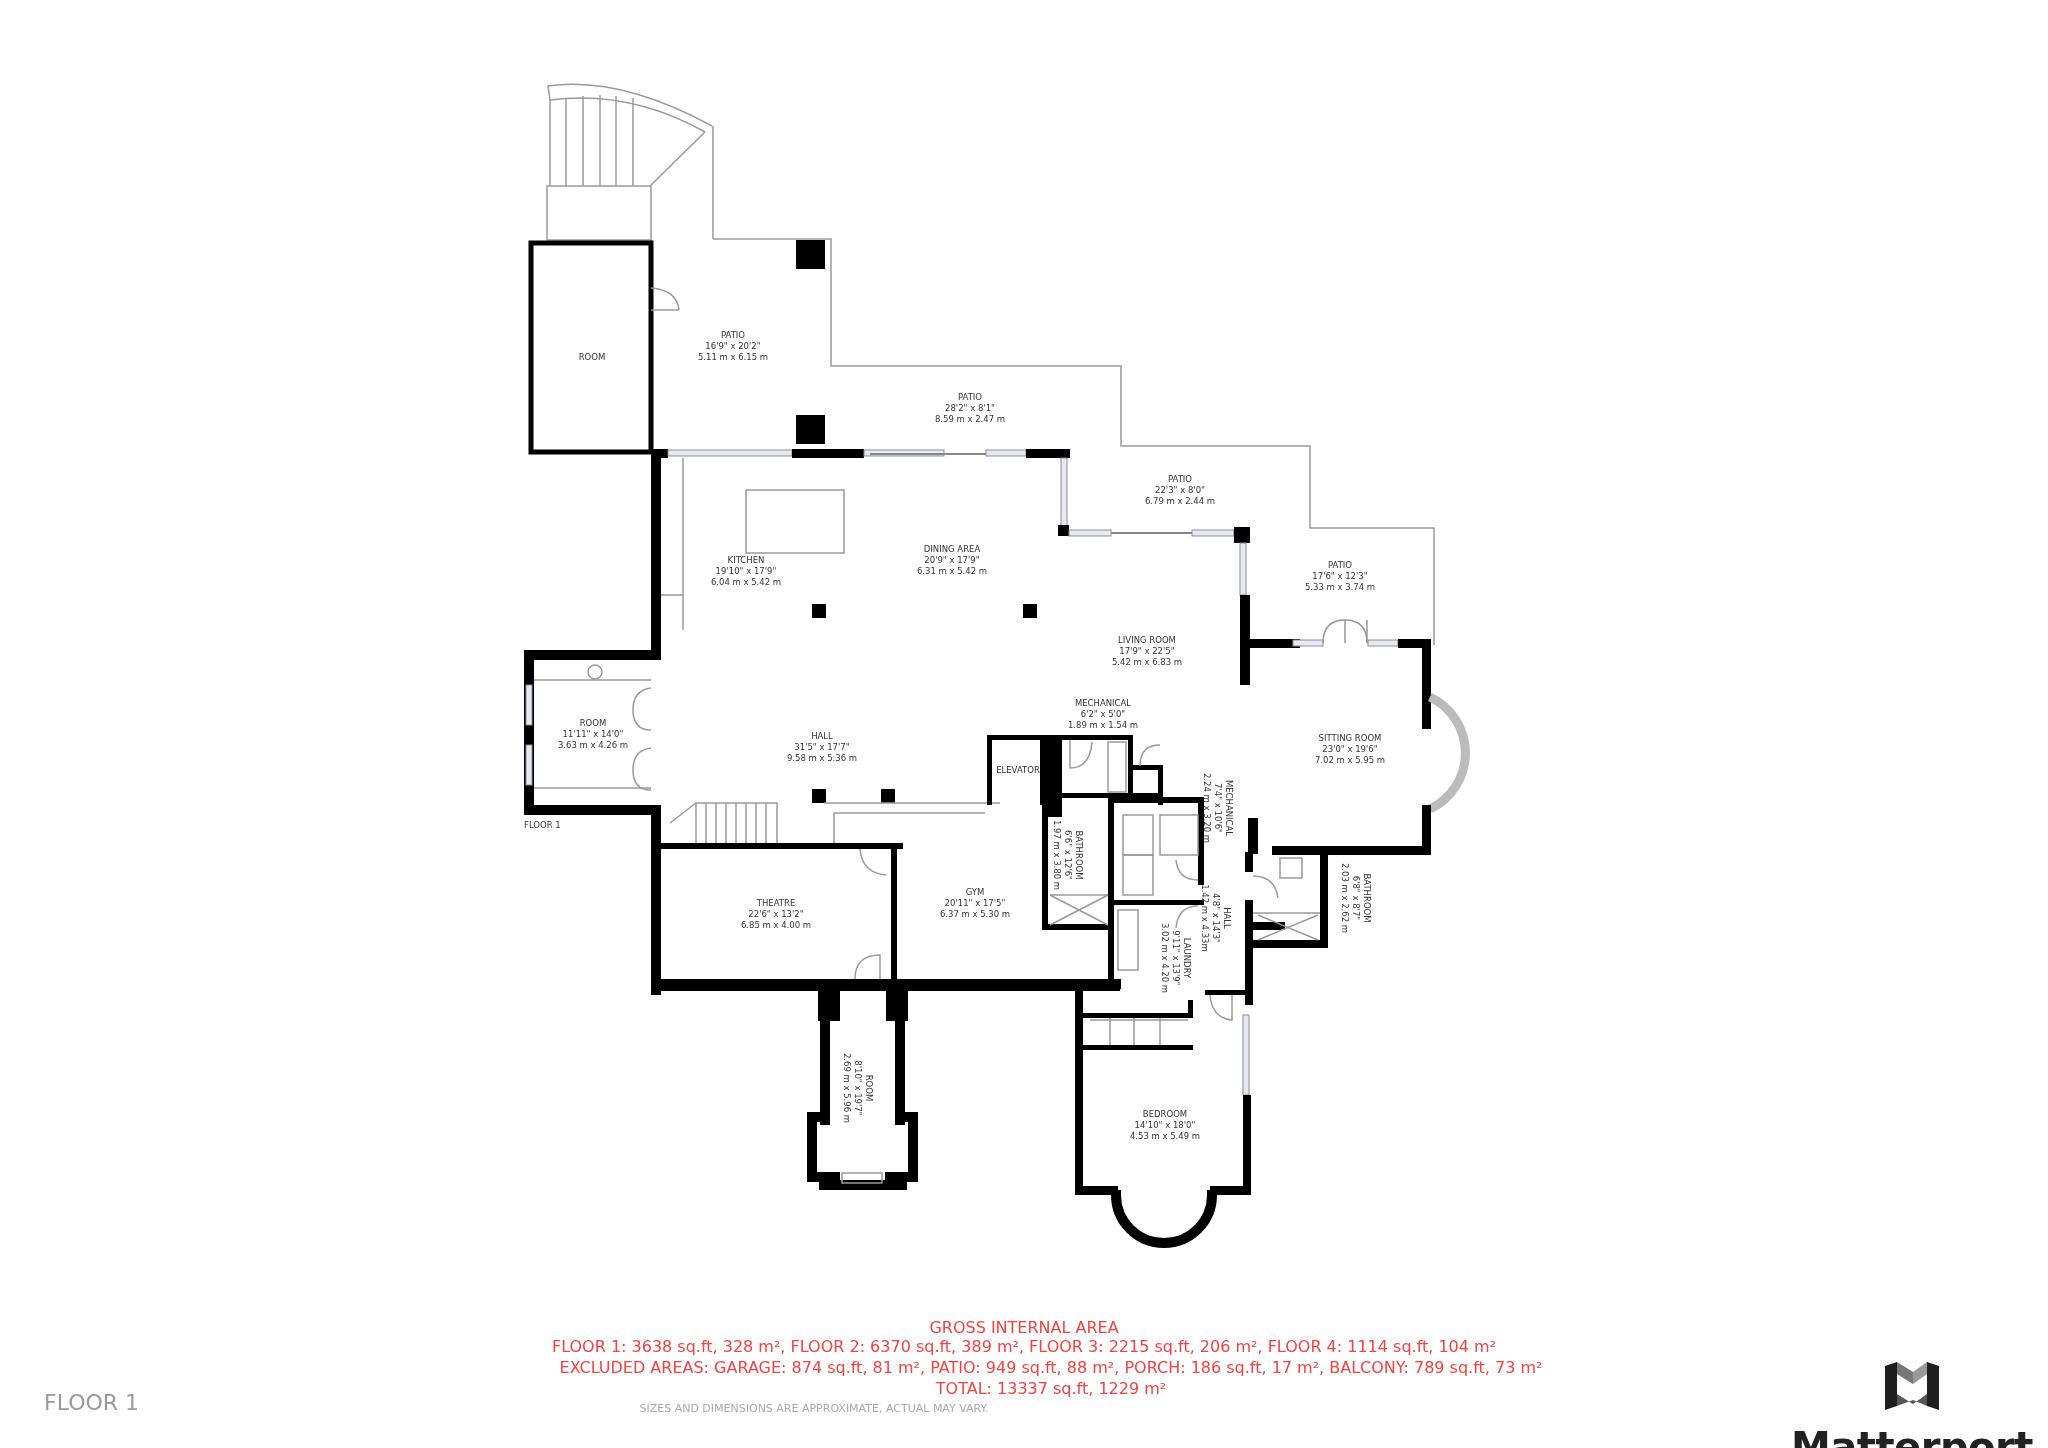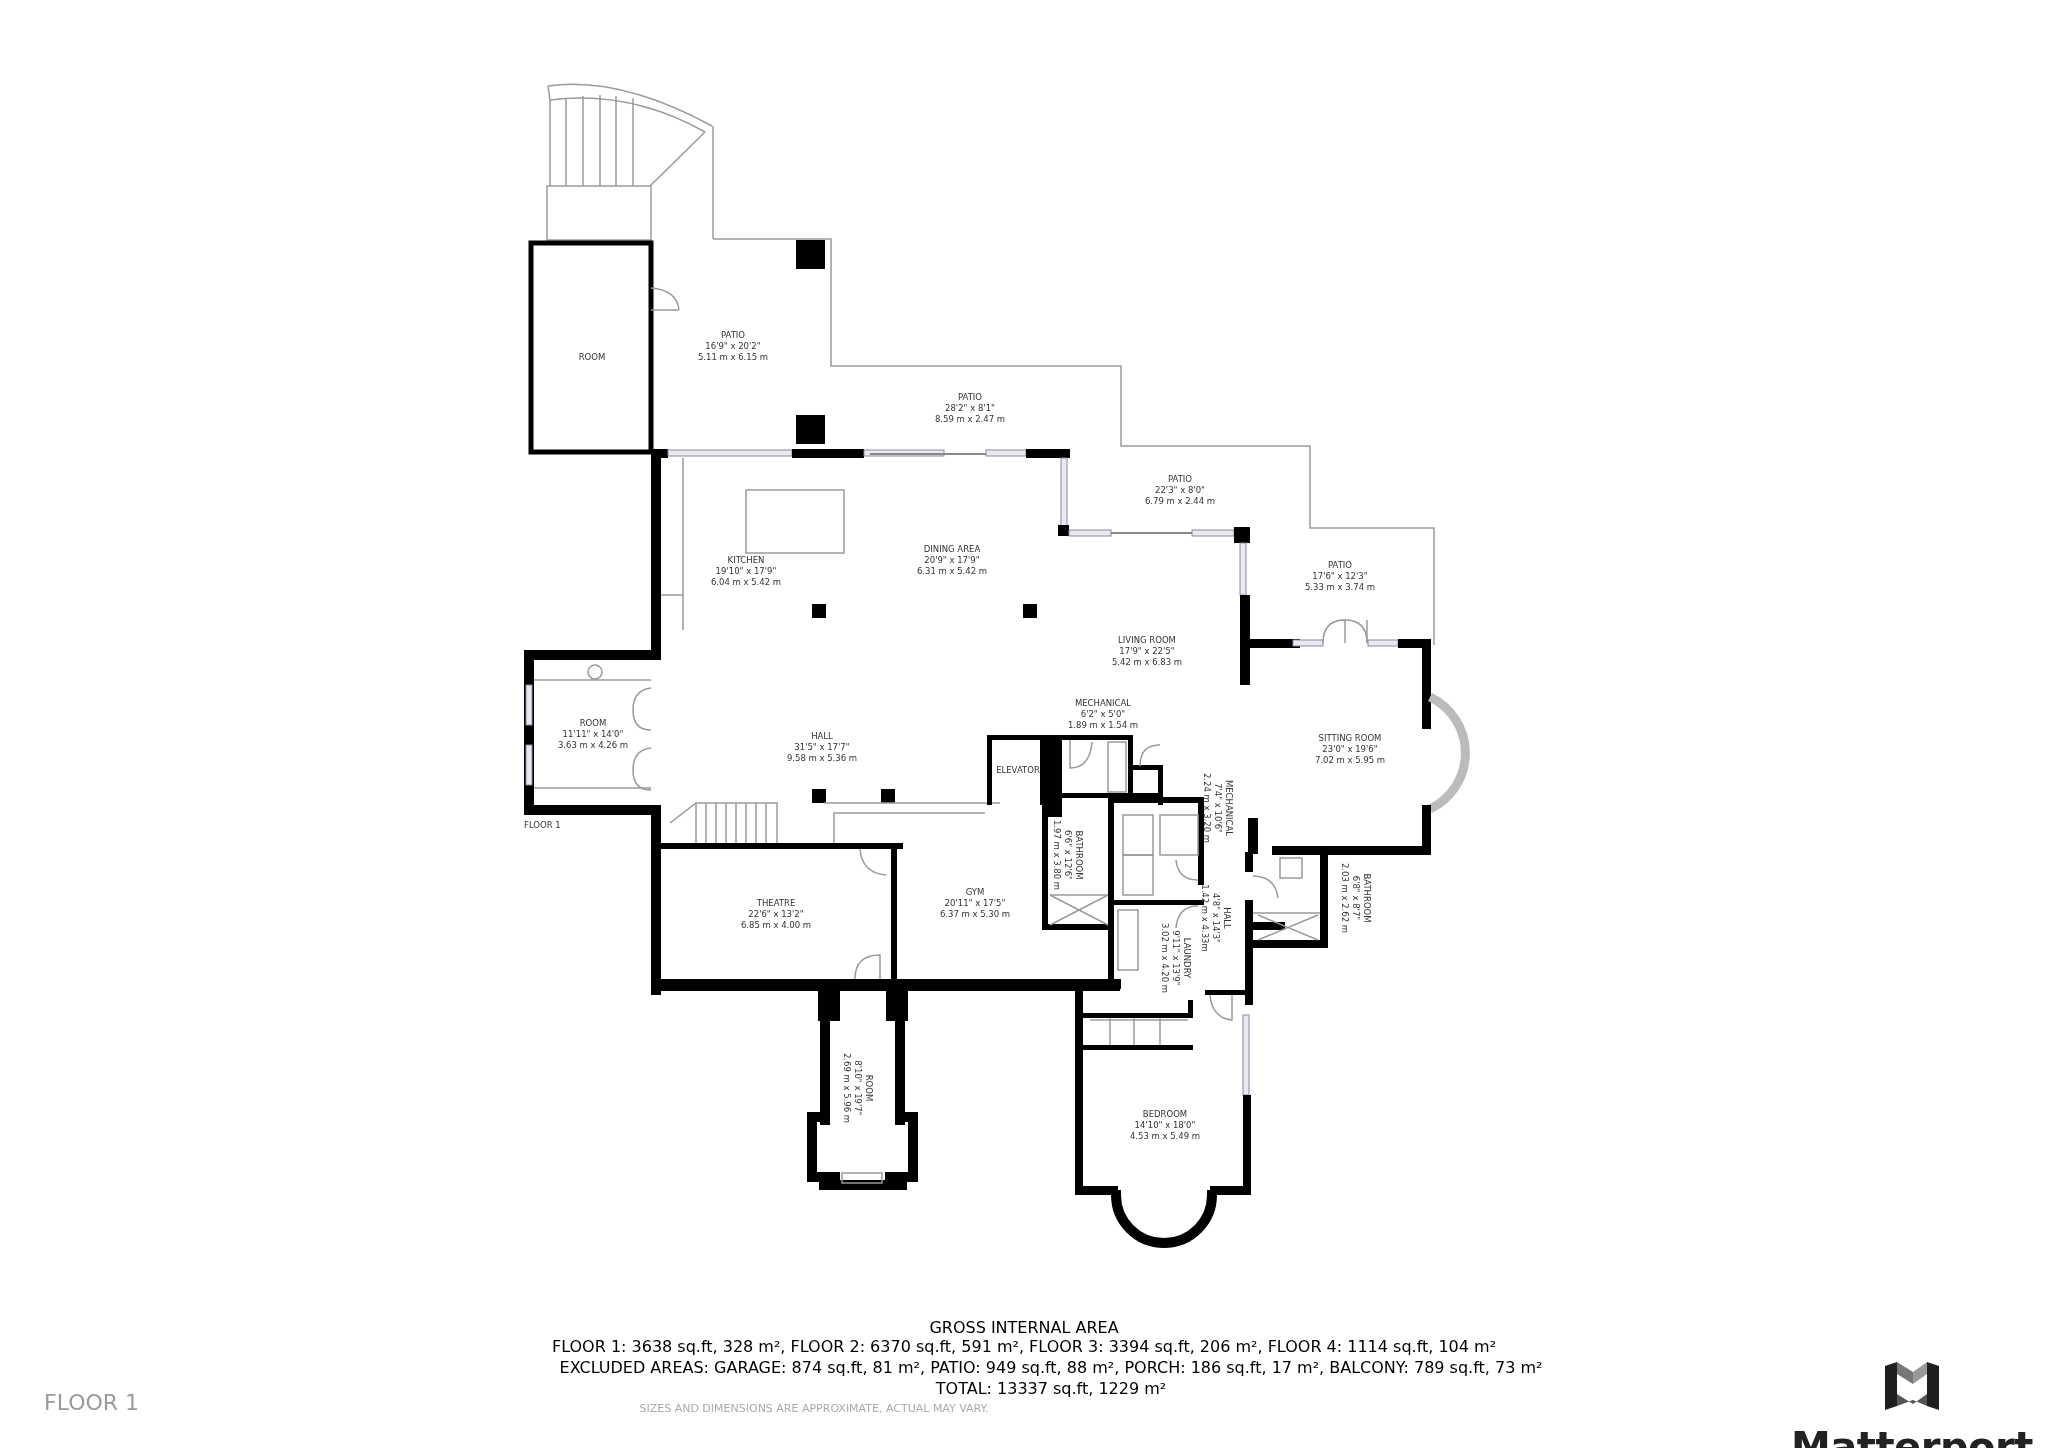--- a/index.html
+++ b/index.html
@@ -2,21 +2,21 @@
 <html><head>
 <meta charset="utf-8">
 <style>
   html, body { margin:0; padding:0; background:#ffffff; }
   body { width:2048px; height:1448px; position:relative; overflow:hidden; font-family:"DejaVu Sans", sans-serif; }
   #plan { position:absolute; left:0; top:0; width:2048px; height:1448px; }
   .wall { fill:#000; }
   .thin { fill:none; stroke:#9a9a9a; stroke-width:1.5; }
   .win { fill:#e8e8f2; stroke:#8a8aa0; stroke-width:1; }
   .lbl { font-family:"DejaVu Sans", sans-serif; font-size:8.5px; fill:#333; text-anchor:middle; }
-  .footer { position:absolute; left:0; width:2048px; text-align:center; font-family:"DejaVu Sans", sans-serif; color:#000000; }
+  .footer { position:absolute; left:0; width:2048px; text-align:center; font-family:"DejaVu Sans", sans-serif; color:#ef4444; }
   .f-title { top:1318px; font-size:16px; }
   .f-l1 { top:1337px; font-size:16px; }
   .f-l2 { top:1358px; font-size:16px;margin-left:27px; }
   .f-l3 { top:1379px; font-size:16px;margin-left:27px; }
   .f-disc { top:1402px; font-size:11px; color:#aaa; left:-210px; }
   .floor-tag { position:absolute; left:44px; top:1390px; font-size:22px; color:#9a9a9a; font-family:"DejaVu Sans", sans-serif; }
   .brand { position:absolute; left:1791px; top:1360px; display:flex; align-items:center; gap:12px;flex-direction:column; }
   .brand-name { font-family:"DejaVu Sans", sans-serif; font-weight:bold; font-size:40px; color:#222; letter-spacing:-0.5px; }
 </style>
 </head>
@@ -305,21 +305,21 @@
 
     <text class="lbl" x="1165" y="1117">BEDROOM</text>
     <text class="lbl" x="1165" y="1128">14'10" x 18'0"</text>
     <text class="lbl" x="1165" y="1139">4.53 m x 5.49 m</text>
 
     <text x="524" y="828" font-size="8.5" fill="#333" font-family="DejaVu Sans, sans-serif">FLOOR 1</text>
   </g>
 </svg>
 
 <div class="footer f-title">GROSS INTERNAL AREA</div>
-<div class="footer f-l1">FLOOR 1: 3638 sq.ft, 328 m², FLOOR 2: 6370 sq.ft, 591 m², FLOOR 3: 3394 sq.ft, 206 m², FLOOR 4: 1114 sq.ft, 104 m²</div>
+<div class="footer f-l1">FLOOR 1: 3638 sq.ft, 328 m², FLOOR 2: 6370 sq.ft, 389 m², FLOOR 3: 2215 sq.ft, 206 m², FLOOR 4: 1114 sq.ft, 104 m²</div>
 <div class="footer f-l2">EXCLUDED AREAS: GARAGE: 874 sq.ft, 81 m², PATIO: 949 sq.ft, 88 m², PORCH: 186 sq.ft, 17 m², BALCONY: 789 sq.ft, 73 m²</div>
 <div class="footer f-l3">TOTAL: 13337 sq.ft, 1229 m²</div>
 <div class="footer f-disc">SIZES AND DIMENSIONS ARE APPROXIMATE, ACTUAL MAY VARY.</div>
 
 <div class="floor-tag">FLOOR 1</div>
 
 <div class="brand">
   <svg width="58" height="52" viewBox="0 0 58 52">
     <polygon points="2,6 14,2 14,46 2,50" fill="#1e1e1e"></polygon>
     <polygon points="14,2 30,12 30,24 14,14" fill="#777"></polygon>

